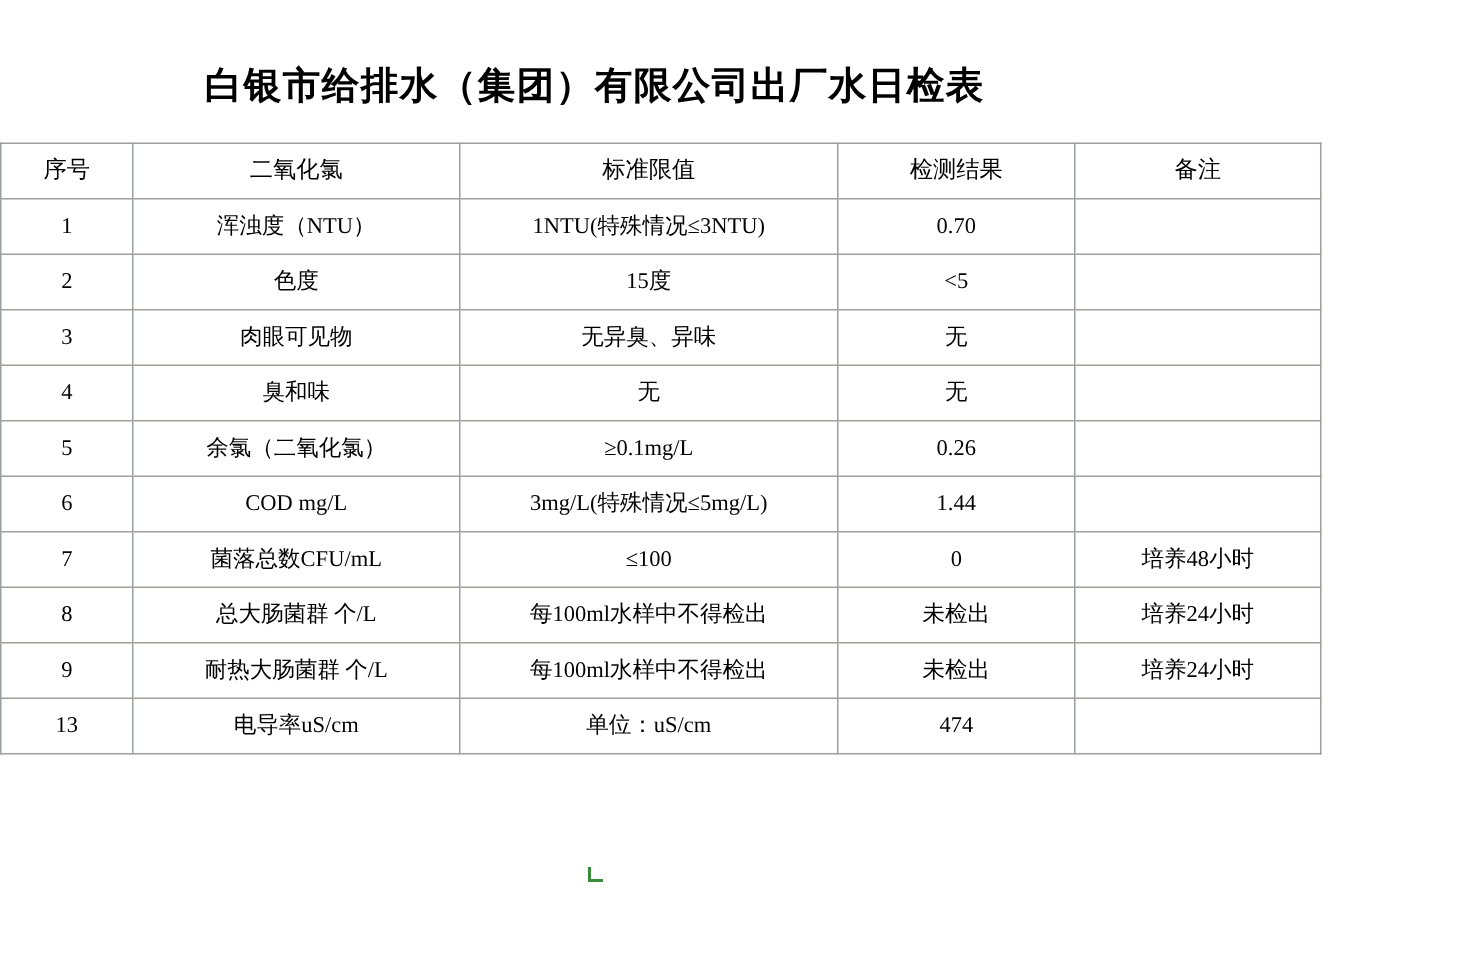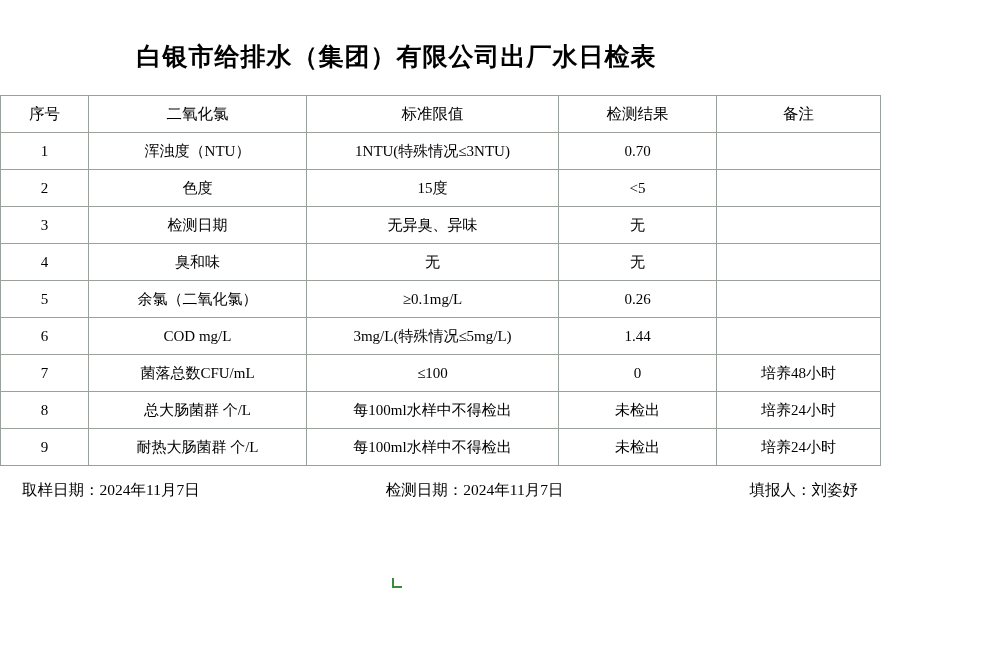--- a/index.html
+++ b/index.html
@@ -128,21 +128,21 @@
         </tr>
         <tr>
           <td>2</td>
           <td class="cell-item">色度</td>
           <td>15度</td>
           <td>&lt;5</td>
           <td></td>
         </tr>
         <tr>
           <td>3</td>
-          <td class="cell-item">检测日期</td>
+          <td class="cell-item">肉眼可见物</td>
           <td>无异臭、异味</td>
           <td>无</td>
           <td></td>
         </tr>
         <tr>
           <td>4</td>
           <td class="cell-item">臭和味</td>
           <td>无</td>
           <td>无</td>
           <td></td>
@@ -175,25 +175,27 @@
           <td>未检出</td>
           <td>培养24小时</td>
         </tr>
         <tr>
           <td>9</td>
           <td class="cell-item">耐热大肠菌群 个/L</td>
           <td>每100ml水样中不得检出</td>
           <td>未检出</td>
           <td>培养24小时</td>
         </tr>
+        <tr>
+          <td>13</td>
+          <td class="cell-item">电导率uS/cm</td>
+          <td>单位：uS/cm</td>
+          <td>474</td>
+          <td></td>
+        </tr>
       </tbody>
     </table>
   </div>
 
-  <div class="footer">
-    <div class="f-item">取样日期：2024年11月7日</div>
-    <div class="f-item">检测日期：2024年11月7日</div>
-    <div class="f-item">填报人：刘姿妤</div>
-  </div>
 
   <div class="mark-green"></div>
 
 </div>
 
 </body></html>

